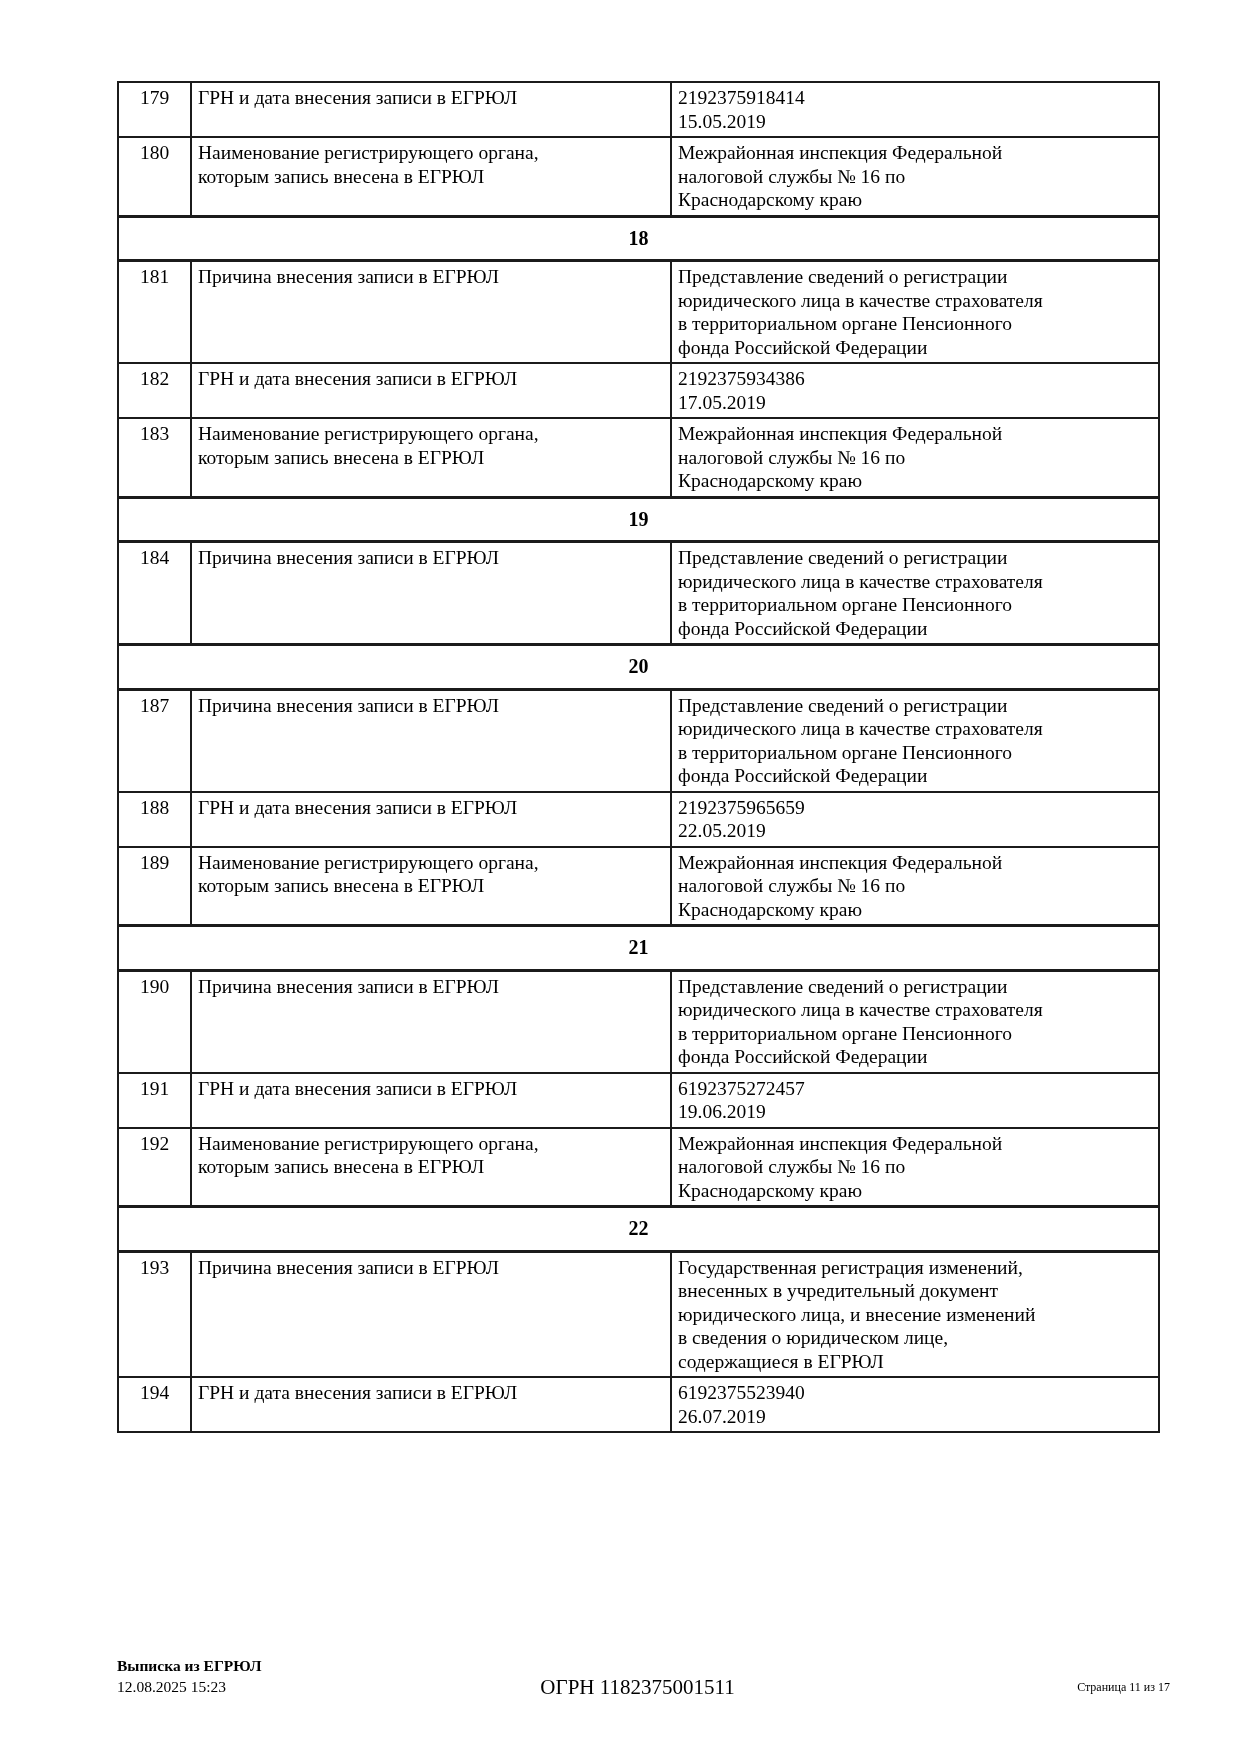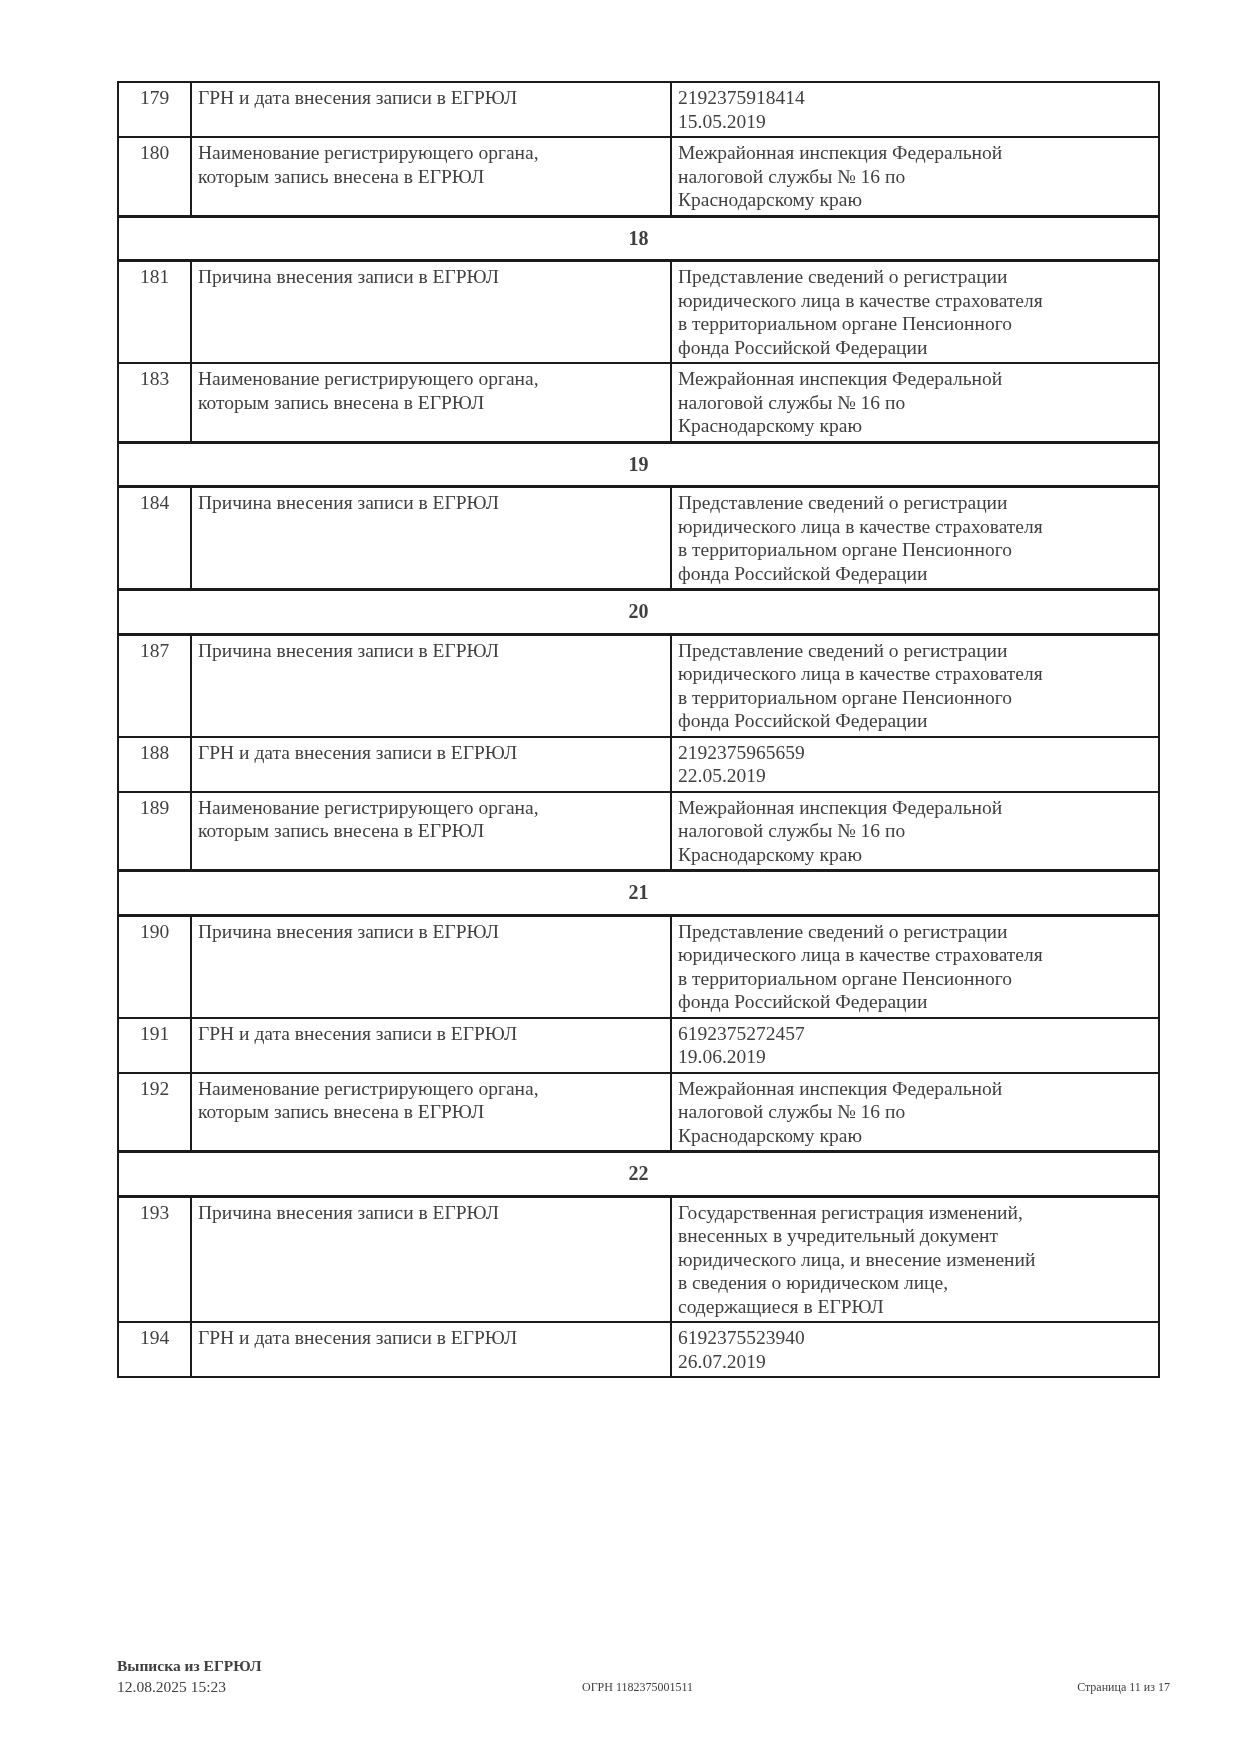--- a/index.html
+++ b/index.html
@@ -6,21 +6,21 @@
     margin: 0;
     padding: 0;
     background: #ffffff;
   }
   .page {
     position: relative;
     width: 1240px;
     height: 1755px;
     background: #ffffff;
     font-family: "Liberation Serif", serif;
-    color: #404040;
+    color: #000000;
     overflow: hidden;
   }
   table.egrul-table {
     position: absolute;
     left: 117px;
     top: 81px;
     width: 1041px;
     border-collapse: collapse;
     table-layout: fixed;
     border: 2px solid #1b1b1b;
@@ -57,21 +57,21 @@
   }
   .footer-doc-title {
     font-weight: bold;
   }
   .footer-center {
     position: absolute;
     left: 117px;
     top: 1677px;
     width: 1041px;
     text-align: center;
-    font-size: 12px;
+    font-size: 21px;
     line-height: 21px;
   }
   .footer-right {
     position: absolute;
     right: 70px;
     top: 1677px;
     font-size: 12px;
     line-height: 21px;
   }
 </style>
@@ -106,20 +106,26 @@
         </tr>
         <tr class="data-row">
           <td class="col-num">181</td>
           <td class="col-label">Причина внесения записи в ЕГРЮЛ</td>
           <td class="col-value">Представление сведений о регистрации
 юридического лица в качестве страхователя
 в территориальном органе Пенсионного
 фонда Российской Федерации</td>
         </tr>
         <tr class="data-row">
+          <td class="col-num">182</td>
+          <td class="col-label">ГРН и дата внесения записи в ЕГРЮЛ</td>
+          <td class="col-value">2192375934386
+17.05.2019</td>
+        </tr>
+        <tr class="data-row">
           <td class="col-num">183</td>
           <td class="col-label">Наименование регистрирующего органа,
 которым запись внесена в ЕГРЮЛ</td>
           <td class="col-value">Межрайонная инспекция Федеральной
 налоговой службы № 16 по
 Краснодарскому краю</td>
         </tr>
         <tr class="section-row">
           <td colspan="3">19</td>
         </tr>

